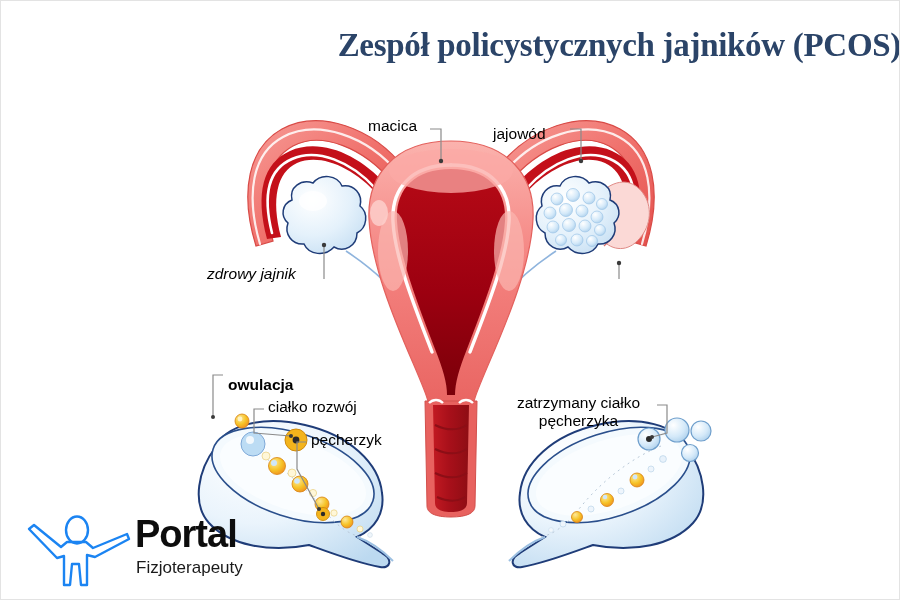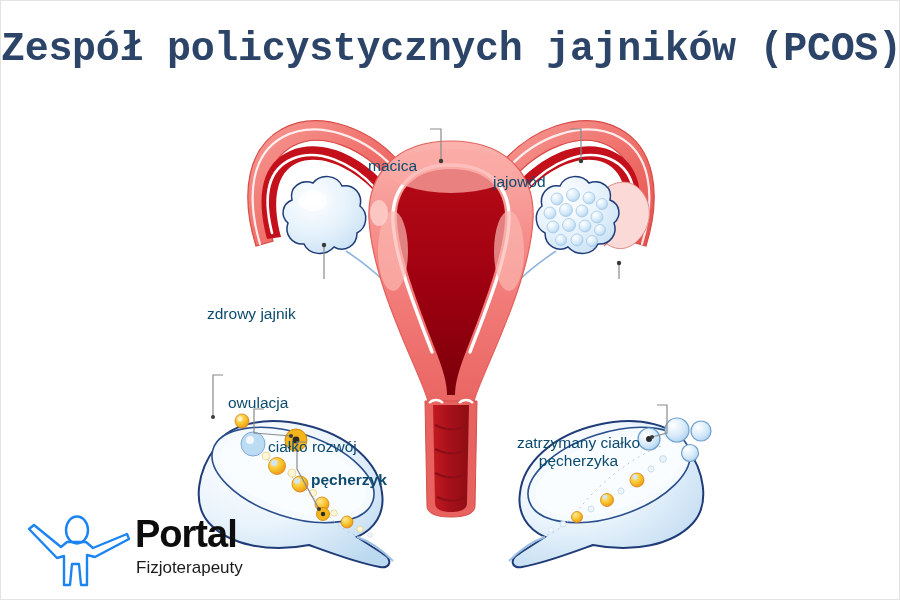--- a/index.html
+++ b/index.html
@@ -15,35 +15,34 @@
     width:900px;height:600px;
     background:#ffffff;
     box-sizing:border-box;
     border:1px solid #e3e3e3;
     overflow:hidden;
   }
   #title{
     position:absolute;
     top:26px;left:0;width:900px;
     text-align:right;
-    font-family:Liberation Mono, monospace;
+    font-family:Liberation Serif, serif;
     font-weight:bold;
-    font-size:40px;
+    font-size:33px;
     letter-spacing:-0.3px;
     color:#2b4468;
     white-space:nowrap;
   }
   .lbl{
     position:absolute;
     font-family:"Liberation Sans", sans-serif;
     font-size:15.5px;
-    color:#0c4a6e;
+    color:#000000;
     white-space:nowrap;
     line-height:1.18;
-    margin-top:40px;
   }
   .lbl.center{text-align:center;}
   #figure{position:absolute;top:0;left:0;width:900px;height:600px;}
   #logo{position:absolute;left:16px;top:500px;width:250px;height:88px;}
 </style>
 </head>
 <body>
 
 <div id="page">
 
@@ -289,30 +288,30 @@
       <circle cx="618" cy="262" r="2.2"></circle>
       <circle cx="212" cy="416" r="2"></circle>
       <circle cx="290" cy="435" r="2"></circle>
       <circle cx="318" cy="508" r="2"></circle>
       <circle cx="651" cy="436" r="2"></circle>
     </g>
   </svg>
 
   <div class="lbl" style="left:367px;top:116px;">macica</div>
 
-  <div class="lbl" style="left:492px;top:132px;">jajowód</div>
-
-  <div class="lbl" style="left:206px;top:264px;">zdrowy jajnik</div>
-
-
-  <div class="lbl" style="left:227px;top:353px;">owulacja</div>
+  <div class="lbl" style="left:492px;top:124px;">jajowód</div>
+
+  <div class="lbl" style="left:206px;top:264px;font-style:italic;">zdrowy jajnik</div>
+
+
+  <div class="lbl" style="left:227px;top:375px;font-weight:bold;">owulacja</div>
 
   <div class="lbl" style="left:267px;top:397px;">ciałko rozwój</div>
 
-  <div class="lbl" style="left:310px;top:430px;font-weight:bold;">pęcherzyk</div>
+  <div class="lbl" style="left:310px;top:430px;">pęcherzyk</div>
 
   <div class="lbl center" style="left:500px;top:393px;width:155px;">
     <span>zatrzymany ciałko</span><br>
     <span>pęcherzyka</span>
   </div>
 
   <svg id="logo" viewBox="0 0 250 88" xmlns="http://www.w3.org/2000/svg">
     <g fill="none" stroke="#1b84f2" stroke-width="2.4" stroke-linejoin="round" stroke-linecap="round">
       <ellipse cx="60" cy="29" rx="11" ry="13.5"></ellipse>
       <path d="M50 41 L44 46 L17 24 L12 28 L40 57 L47 55

